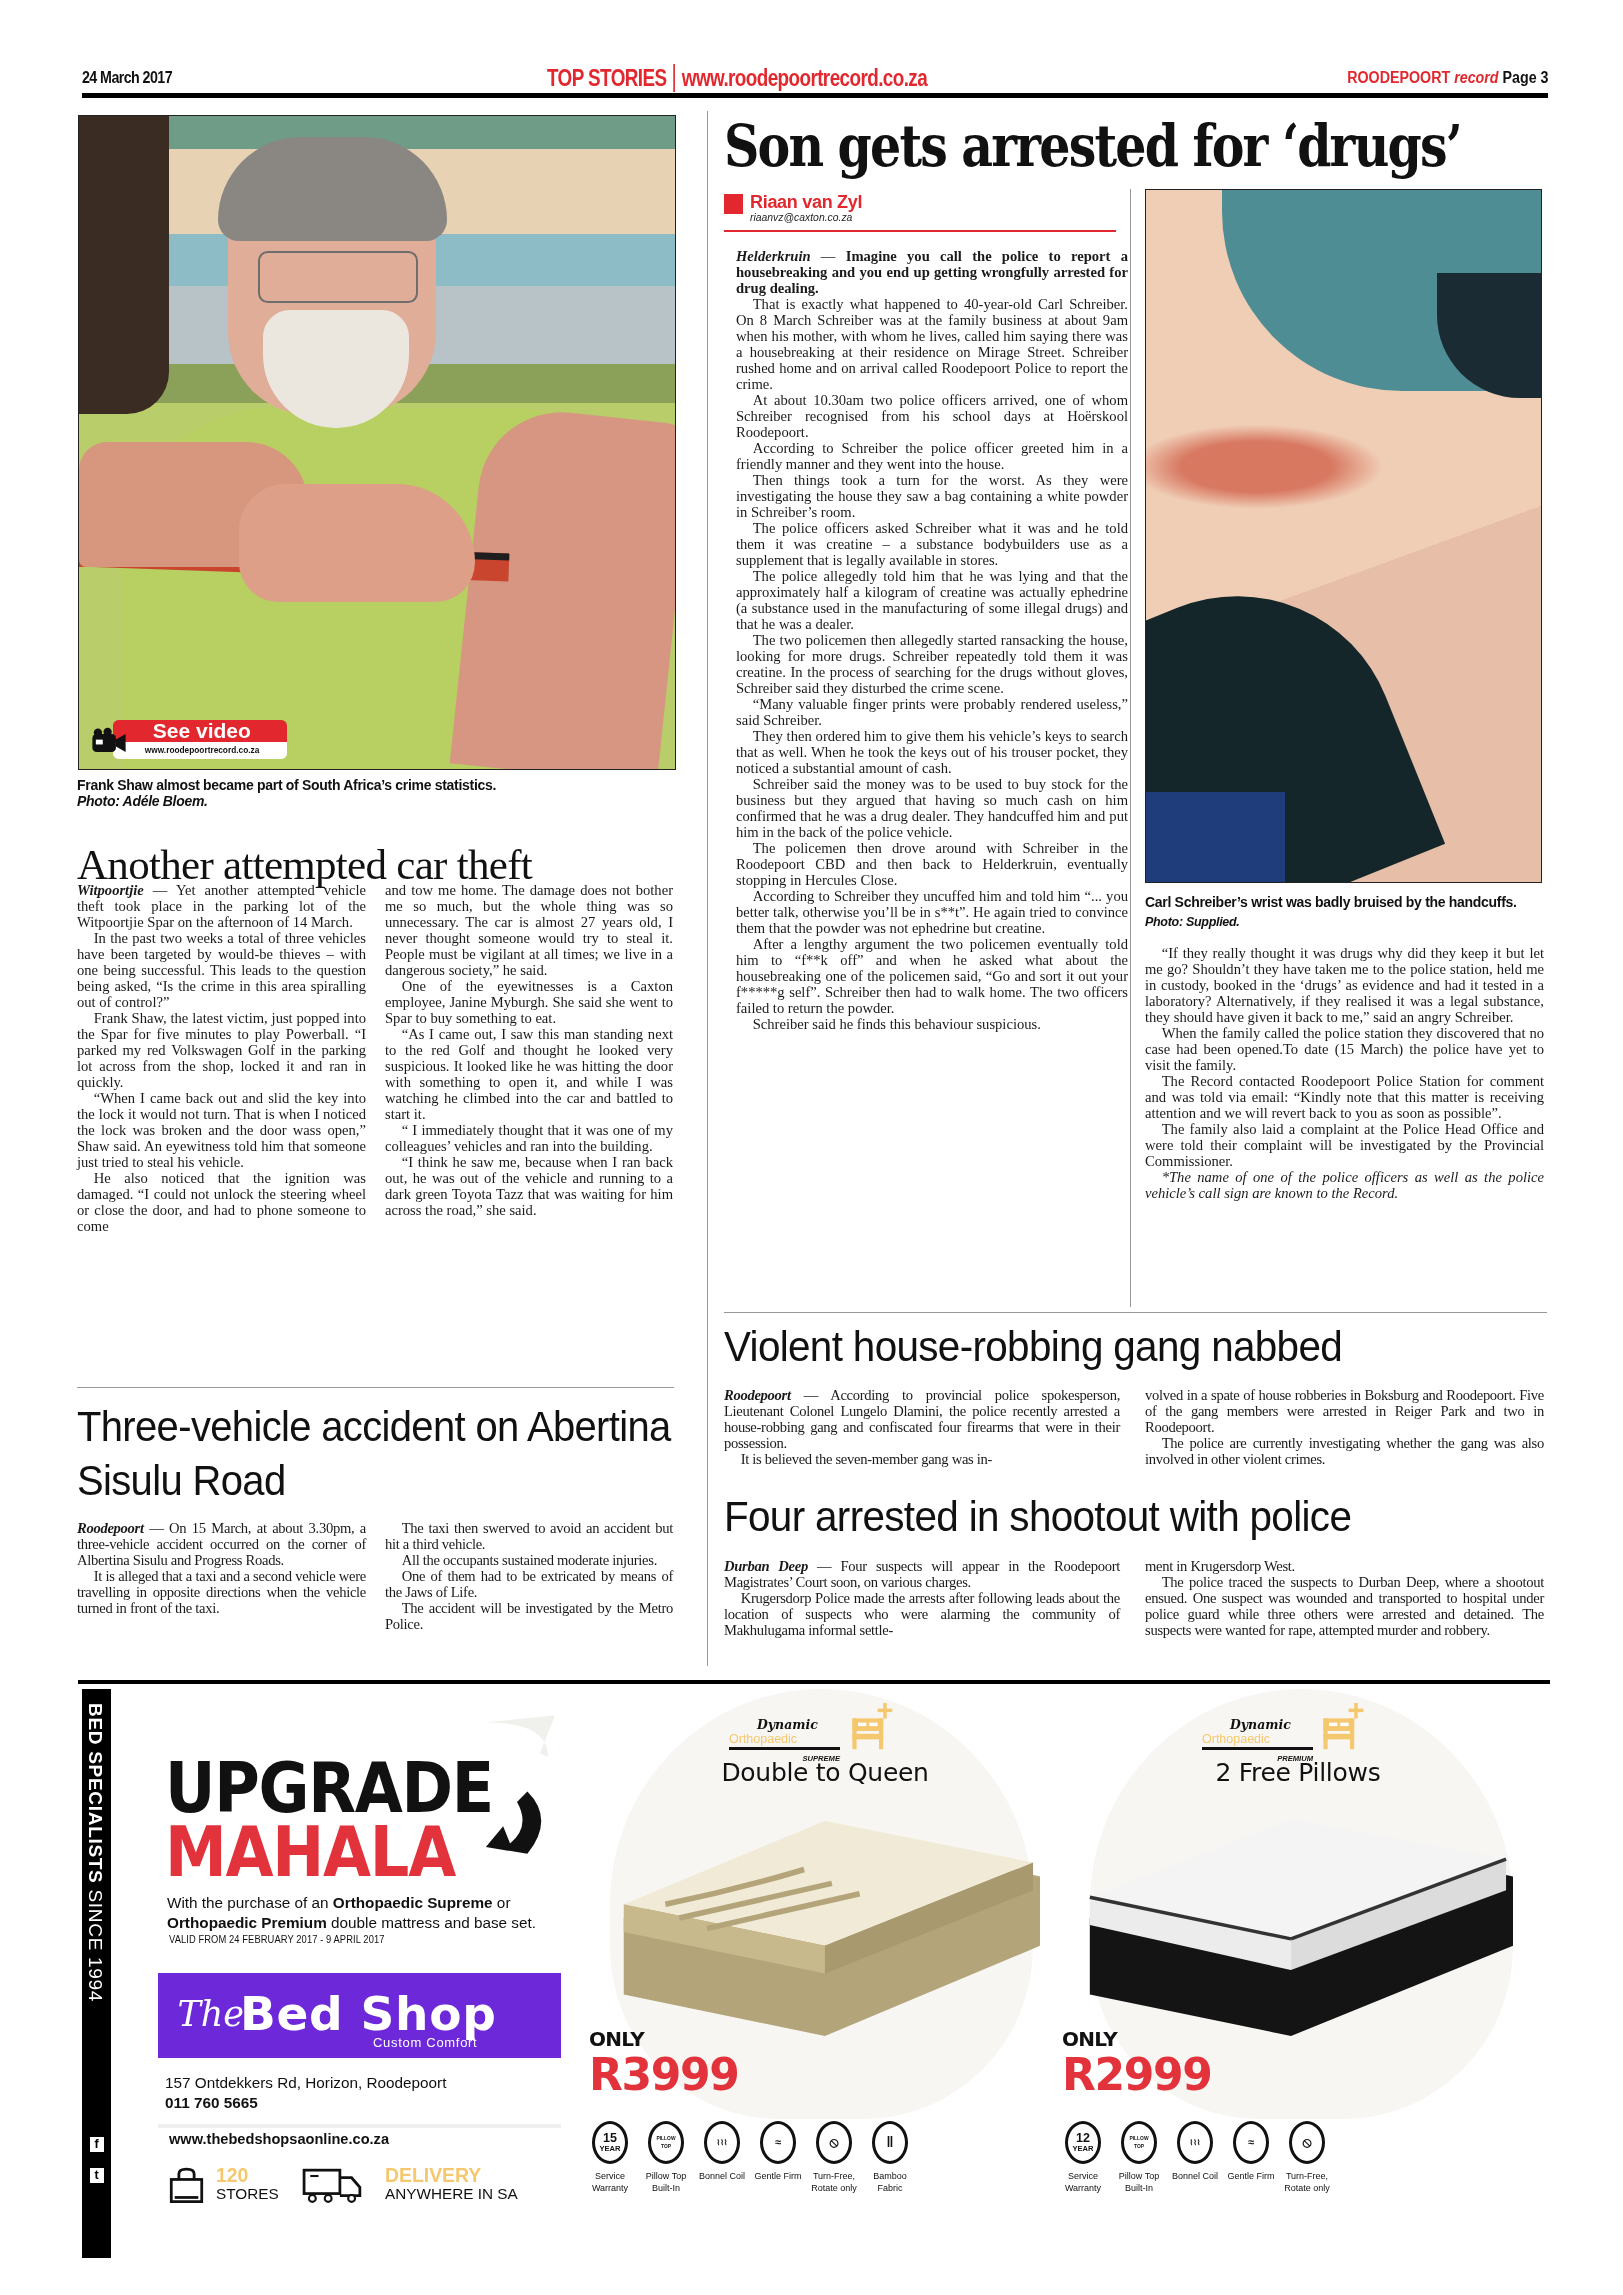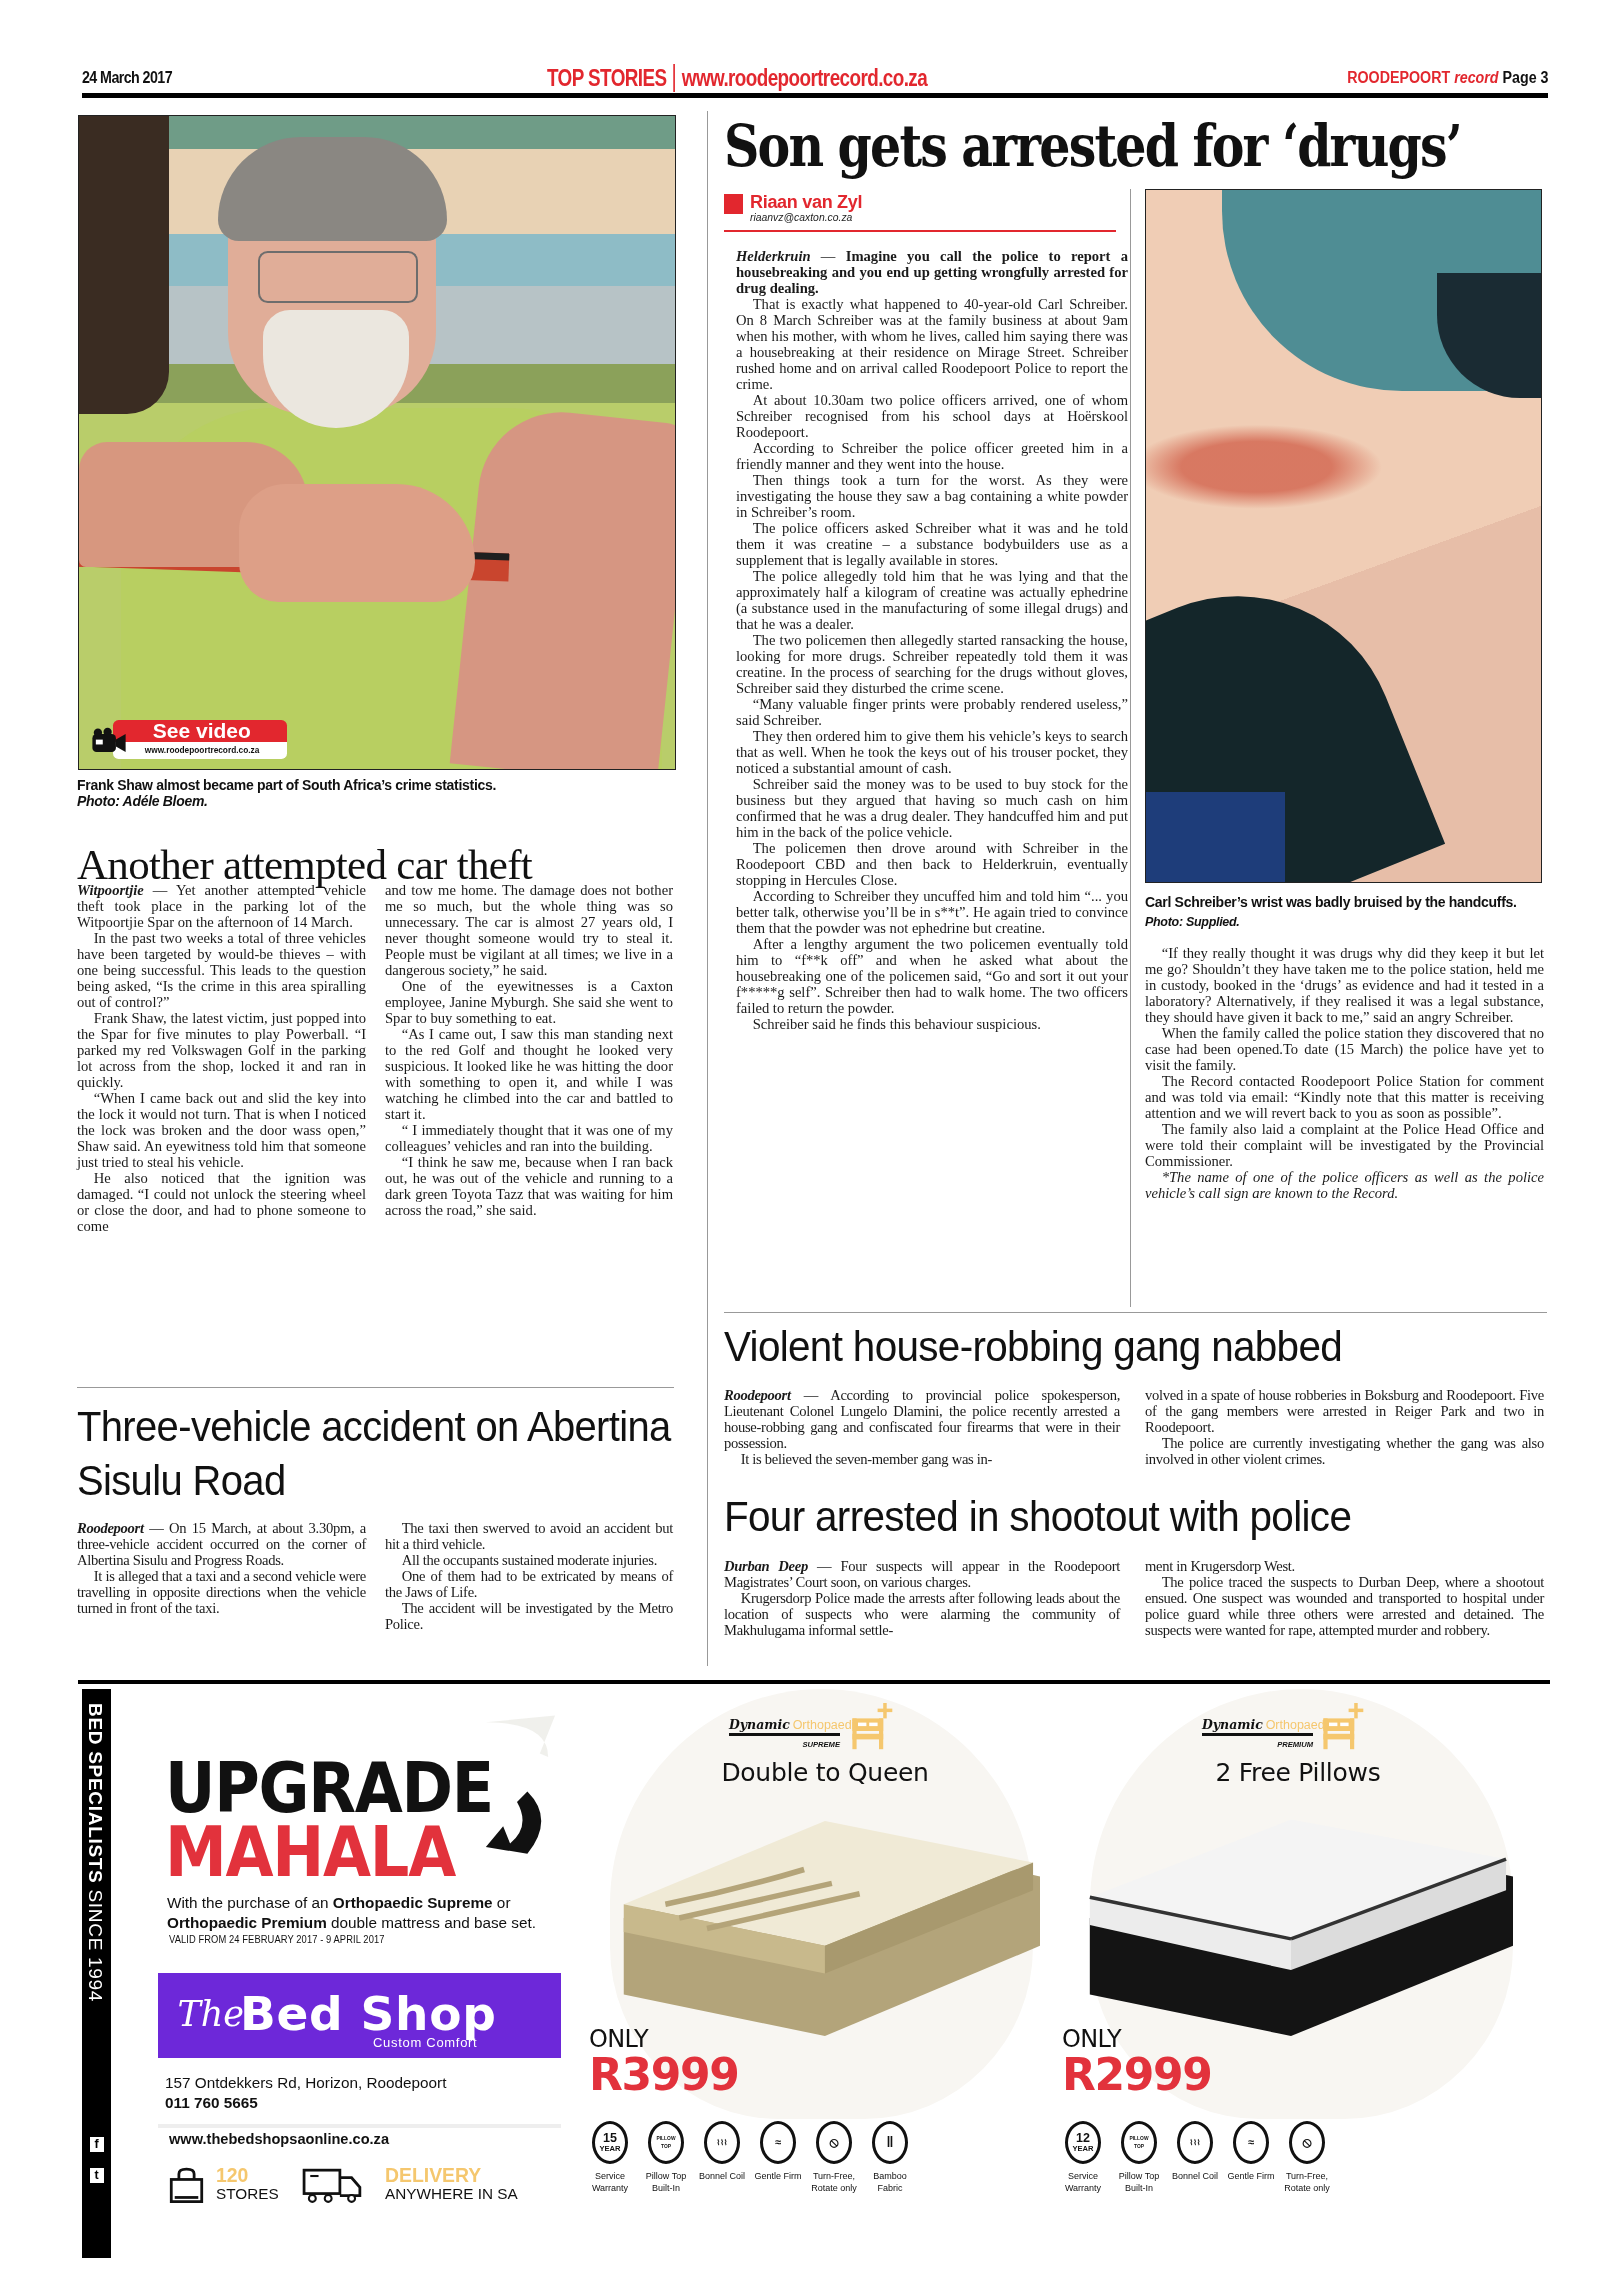--- a/index.html
+++ b/index.html
@@ -104,28 +104,28 @@
   .ad-sep { position: absolute; left: 158px; top: 2124px; width: 403px; height: 3.5px; background: #eee; }
   .ad-web { position: absolute; left: 169px; top: 2131px; font-family: "Liberation Sans", sans-serif; font-weight: 700; font-size: 14.6px; color: #111; }
   .ad-stat { position: absolute; top: 2164px; height: 42px; }
   .ad-stat .big { position: absolute; top: 0; font-family: "Liberation Sans", sans-serif; font-weight: 700; font-size: 19.4px; color: #f5c76e; white-space: nowrap; }
   .ad-stat .small { position: absolute; top: 21px; font-family: "Liberation Sans", sans-serif; font-size: 15.3px; color: #111; white-space: nowrap; }
 
   
   .prod { position: absolute; top: 1689px; width: 486px; height: 555px; }
   .prod .oval { position: absolute; left: 28px; top: 0; width: 423px; height: 430px; background: #f8f6f2; border-radius: 50% 50% 40% 40%; }
   .prod .brand { position: absolute; left: 146px; top: 28px; width: 139px; }
-  .prod .brand .dyn { font-family: "DejaVu Serif", serif; font-weight: 700; font-style: italic; font-size: 12.5px; color: #111; }
+  .prod .brand .dyn { font-family: "DejaVu Serif", serif; font-weight: 700; font-style: italic; font-size: 12.5px; color: #111; margin-left: 28px; }
   .prod .brand .orth { font-family: "Liberation Sans", sans-serif; font-size: 12.5px; color: #f5c76e; }
   .prod .brand .bar { height: 2.8px; background: #111; width: 111px; margin-top: 1.4px; }
   .prod .brand .tier { font-family: "Liberation Sans", sans-serif; font-weight: 700; font-style: italic; font-size: 7.6px; text-align: right; width: 111px; margin-top: 4px; }
   .prod .bed-icon { position: absolute; left: 257px; top: 14px; width: 42px; height: 49px; }
   .prod .offer { position: absolute; left: 0; top: 69px; width: 486px; text-align: center; font-family: "DejaVu Sans", sans-serif; font-size: 25px; color: #111; letter-spacing: -0.3px; }
   .prod .mattress { position: absolute; left: 14px; top: 125px; width: 444px; height: 222px; }
-  .prod .only { position: absolute; left: 7px; top: 335px; font-family: "DejaVu Sans", sans-serif; font-weight: 400; font-size: 24px; color: #111; line-height: 30.5px; letter-spacing: -0.7px; }
+  .prod .only { position: absolute; left: 7px; top: 335px; font-family: "DejaVu Sans", sans-serif; font-weight: 700; font-size: 20px; color: #111; line-height: 30.5px; letter-spacing: -0.7px; }
   .prod .price { position: absolute; left: 7px; top: 363px; font-family: "DejaVu Sans", sans-serif; font-weight: 700; font-size: 44px; color: #e2323c; line-height: 46px; letter-spacing: -1.4px; }
   .prod .feats { position: absolute; left: 0; top: 432px; width: 486px; display: flex; }
   .feat { width: 56px; margin-right: 0; text-align: center; font-family: "Liberation Sans", sans-serif; font-size: 9px; line-height: 12.5px; color: #111; }
   .feat .ic { width: 36px; height: 43px; margin: 0 auto 5.6px; border: 3.5px solid #111; border-radius: 50%; display: flex; align-items: center; justify-content: center; font-weight: 700; font-size: 7.6px; line-height: 7.6px; }
   .feat .ic .n { font-size: 12.5px; line-height: 12.5px; display: block; }
 </style>
 </head>
 <body>
 
 <div class="mast">

